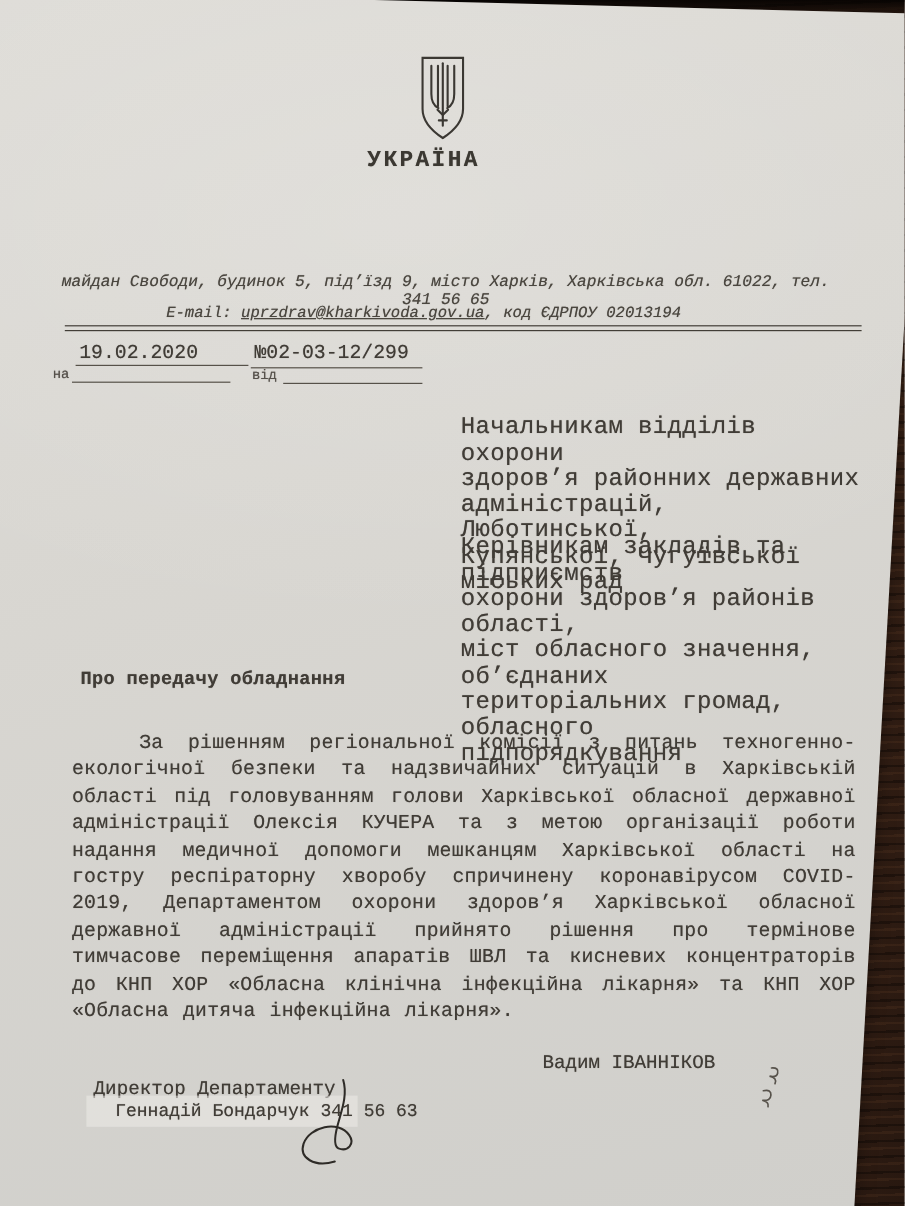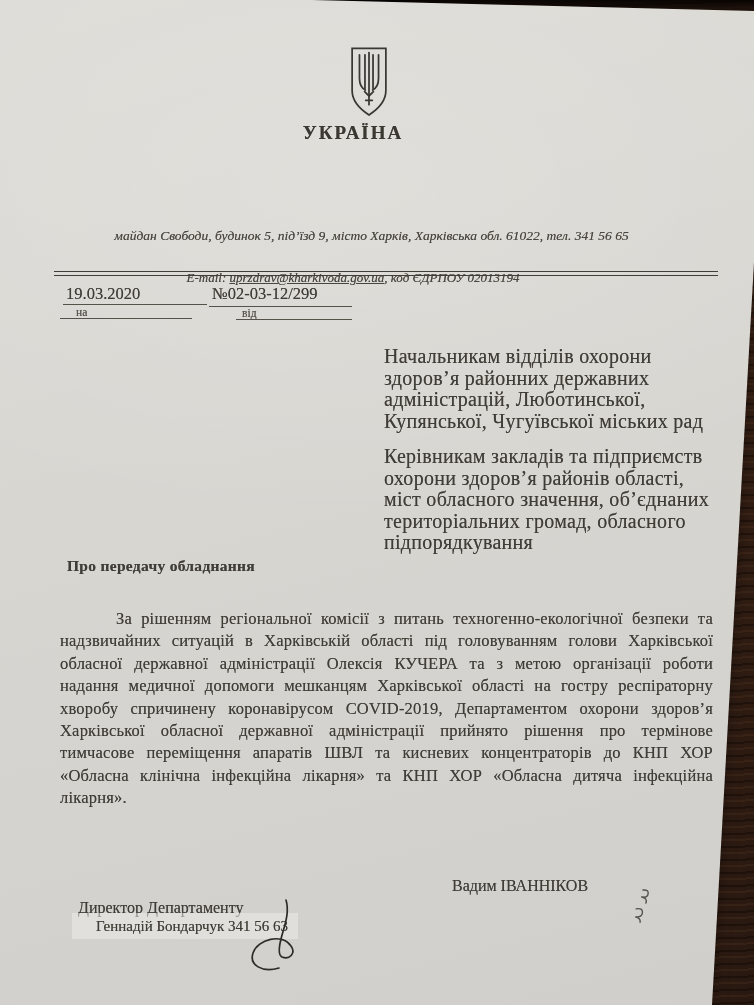--- a/index.html
+++ b/index.html
@@ -14,39 +14,39 @@
   }
 
   .paper-wrap{position:absolute;inset:0;filter:drop-shadow(-4px 5px 9px rgba(0,0,0,.6));}
   .paper{position:absolute;inset:0;
     clip-path:polygon(0 0, 312px 0, 754px 11px, 754px 262px, 712px 1005px, 0 1005px);
     background:
       radial-gradient(ellipse 900px 500px at 45% 18%, rgba(255,255,255,.14), rgba(0,0,0,0) 70%),
       linear-gradient(166deg, #dedcd7 0%, #d8d6d1 45%, #d0cfcb 100%);
   }
 
-  .doc{position:absolute;inset:0;color:#403c36;text-shadow:0 0 .6px rgba(64,60,54,.65);}
+  .doc{position:absolute;inset:0;color:#403c36;text-shadow:0 0 .6px rgba(64,60,54,.65);font-family:Liberation Mono, monospace;}
   .abs{position:absolute;}
 
   .center{left:0;right:48px;text-align:center;}
   .country{top:122px;font-size:19px;font-weight:bold;letter-spacing:2px;color:#3b3832;}
   .org{top:157px;font-size:18px;font-weight:bold;letter-spacing:.4px;color:#3b3832;}
   .dept{top:190px;font-size:17px;font-weight:bold;font-style:italic;}
   .addr{top:228px;font-size:13.5px;font-style:italic;color:#4a463f;padding-left:37px;}
-  .mail{top:270px;font-size:13px;font-style:italic;color:#4a463f;}
+  .mail{top:253px;font-size:13px;font-style:italic;color:#4a463f;}
   .mail .u{text-decoration:underline;}
 
   .rule{left:54px;width:664px;top:271px;height:3px;border-top:1.6px solid #423e37;border-bottom:1.6px solid #423e37;}
 
   .refdate{left:66px;top:284px;font-size:16.5px;}
   .refnum{left:212px;top:284px;font-size:16.5px;}
   .blank{border-bottom:1.4px solid #565149;height:0;}
   .ul-date{left:63px;top:304px;width:144px;}
   .ul-num{left:209px;top:306px;width:143px;}
-  .lbl{font-size:11.5px;color:#55504a;margin-left:32px;}
+  .lbl{font-size:11.5px;color:#55504a;}
   .lbl-na{left:44px;top:306px;}
   .lbl-vid{left:210px;top:307px;}
   .ul-na{left:60px;top:318px;width:132px;}
   .ul-vid{left:236px;top:319px;width:116px;}
 
   .recip{left:384px;width:335px;font-size:20px;line-height:21.5px;white-space:pre-line;letter-spacing:.3px;}
   .recip1{top:346px;}
   .recip2{top:446px;}
 
   .subject{left:67px;top:557px;font-size:15.5px;font-weight:bold;letter-spacing:.3px;}
@@ -85,21 +85,21 @@
 
         <div class="abs center country">УКРАЇНА</div>
         <div class="abs center addr">майдан Свободи, будинок 5, під’їзд 9, місто Харків, Харківська обл. 61022, тел. 341 56 65</div>
 
         <div class="abs center mail">
           <span>E-mail: </span><span class="u">uprzdrav@kharkivoda.gov.ua</span><span>, код ЄДРПОУ 02013194</span>
         </div>
 
         <div class="abs rule"></div>
 
-        <div class="abs refdate">19.03.2020</div>
+        <div class="abs refdate">19.02.2020</div>
         <div class="abs refnum">№02-03-12/299</div>
         <div class="abs blank ul-date"></div>
         <div class="abs blank ul-num"></div>
         <div class="abs lbl lbl-na">на</div>
         <div class="abs lbl lbl-vid">від</div>
         <div class="abs blank ul-na"></div>
         <div class="abs blank ul-vid"></div>
 
         <div class="abs recip recip1">Начальникам відділів охорони
 здоров’я районних державних

